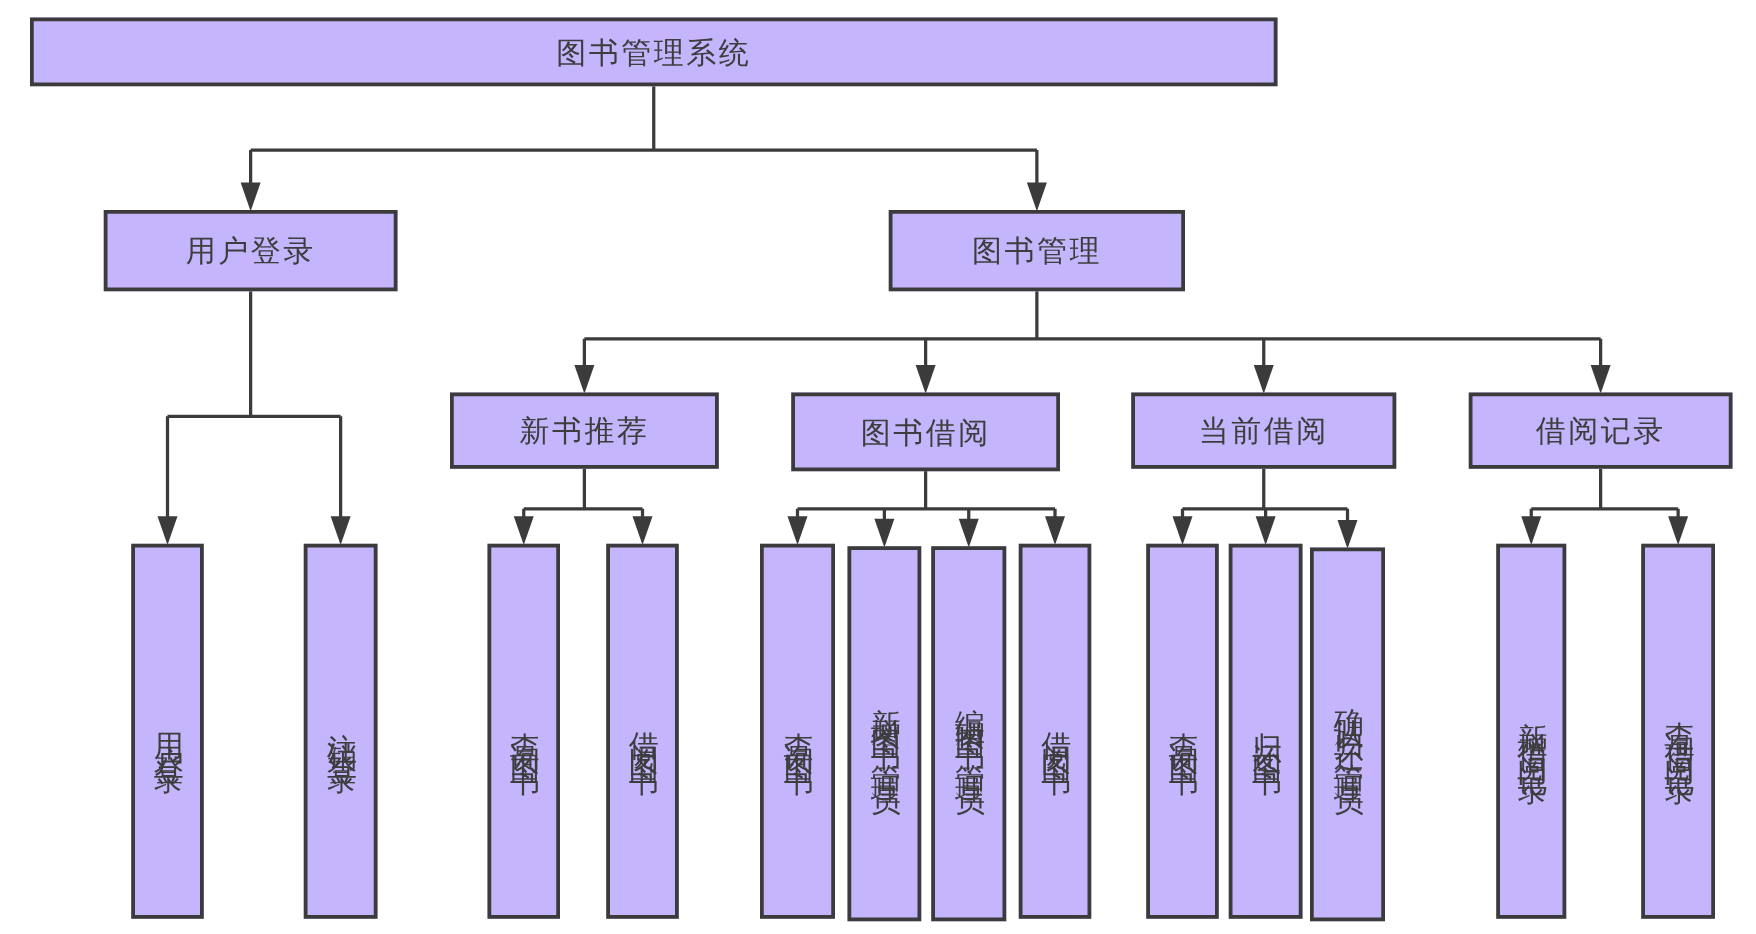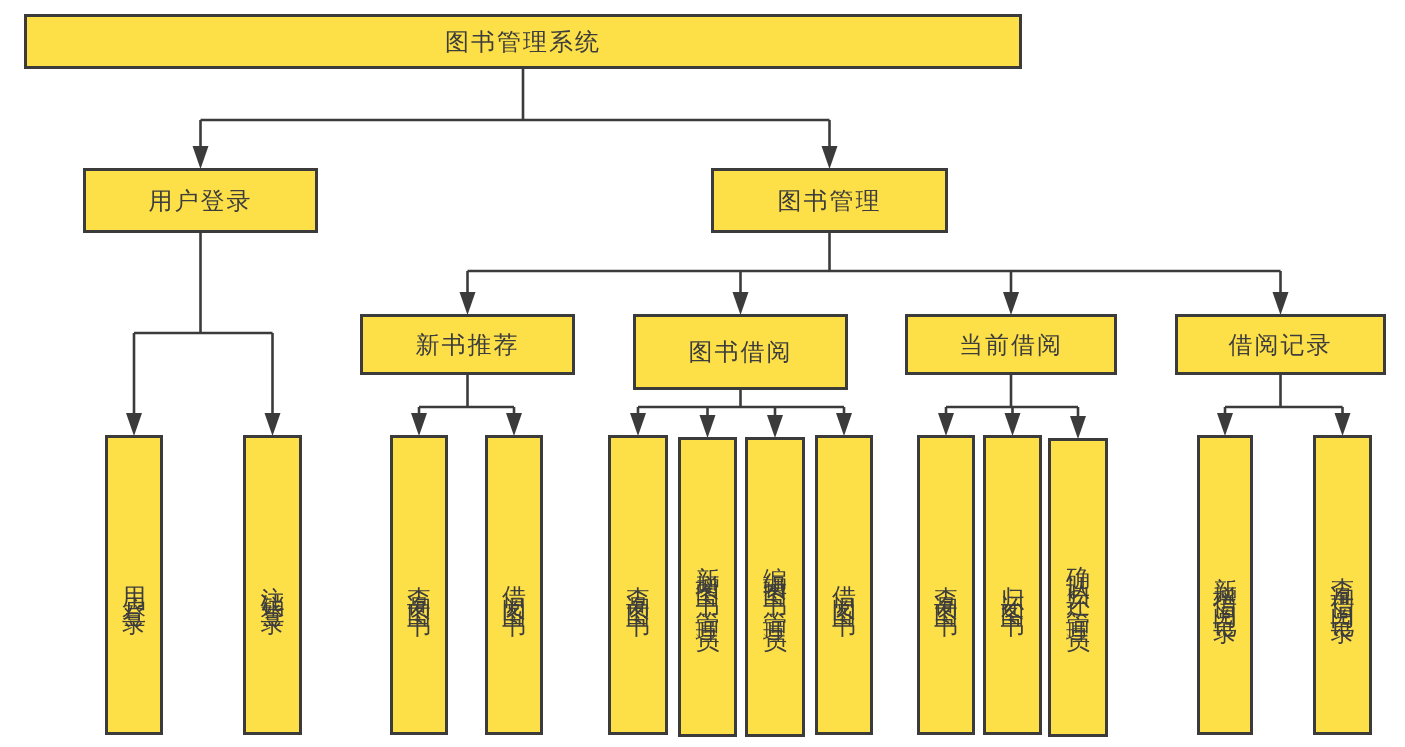--- a/index.html
+++ b/index.html
@@ -24,21 +24,21 @@
     position: absolute;
     left: 0; top: 0;
     width: 1405px;
     height: 747px;
     z-index: 1;
   }
   #nodes { position: absolute; left: 0; top: 0; z-index: 2; }
   .node {
     position: absolute;
     box-sizing: border-box;
-    background: #fde047;
+    background: #c4b5fd;
     border: 3px solid #3b3b3b;
     display: flex;
     align-items: center;
     justify-content: center;
     color: #3d3d3d;
   }
   .node span {
     font-size: 24px;
     letter-spacing: 2px;
     white-space: nowrap;
@@ -125,21 +125,21 @@
       </div>
       <div class="node" style="left: 83px; top: 168px; width: 235px; height: 65px;">
         <span>用户登录</span>
       </div>
       <div class="node" style="left: 711px; top: 168px; width: 237px; height: 65px;">
         <span>图书管理</span>
       </div>
       <div class="node" style="left: 360px; top: 314px; width: 215px; height: 61px;">
         <span>新书推荐</span>
       </div>
-      <div class="node" style="left: 633px; top: 314px; width: 215px; height: 76px;">
+      <div class="node" style="left: 633px; top: 314px; width: 215px; height: 63px;">
         <span>图书借阅</span>
       </div>
       <div class="node" style="left: 905px; top: 314px; width: 212px; height: 61px; font-family: Liberation Mono, monospace;">
         <span>当前借阅</span>
       </div>
       <div class="node" style="left: 1175px; top: 314px; width: 211px; height: 61px;">
         <span>借阅记录</span>
       </div>
       <div class="node vertical" style="left: 105px; top: 435px; width: 58px; height: 300px;">
         <span>用户登录</span>

